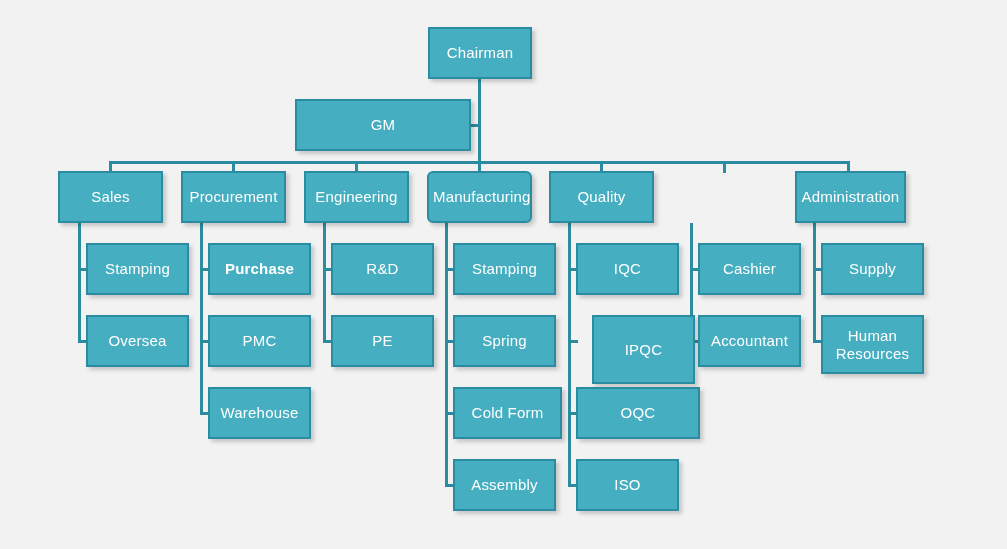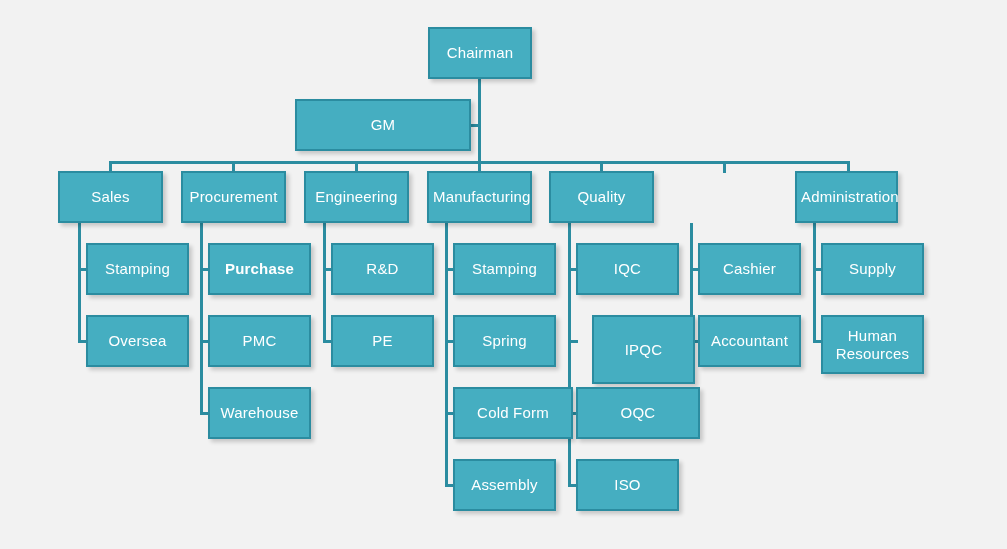--- a/index.html
+++ b/index.html
@@ -106,27 +106,27 @@
 
   <div class="node" style="left:58px; top:171px; width:105px; height:52px;">
     <span class="node-label">Sales</span>
   </div>
   <div class="node" style="left:181px; top:171px; width:105px; height:52px;">
     <span class="node-label">Procurement</span>
   </div>
   <div class="node" style="left:304px; top:171px; width:105px; height:52px;">
     <span class="node-label">Engineering</span>
   </div>
-  <div class="node" style="left:427px; top:171px; width:105px; height:52px;">
+  <div class="node" style="left:427px; top:171px; width:105px; height:52px;border-radius:6px;">
     <span class="node-label">Manufacturing</span>
   </div>
   <div class="node" style="left:549px; top:171px; width:105px; height:52px;">
     <span class="node-label">Quality</span>
   </div>
-  <div class="node" style="left:795px; top:171px; width:103px; height:52px;">
+  <div class="node" style="left:795px; top:171px; width:111px; height:52px;">
     <span class="node-label">Administration</span>
   </div>
 
   <div class="node" style="left:86px; top:243px; width:103px; height:52px;">
     <span class="node-label">Stamping</span>
   </div>
   <div class="node" style="left:86px; top:315px; width:103px; height:52px;">
     <span class="node-label">Oversea</span>
   </div>
 
@@ -146,21 +146,21 @@
   <div class="node" style="left:331px; top:315px; width:103px; height:52px;">
     <span class="node-label">PE</span>
   </div>
 
   <div class="node" style="left:453px; top:243px; width:103px; height:52px;">
     <span class="node-label">Stamping</span>
   </div>
   <div class="node" style="left:453px; top:315px; width:103px; height:52px;">
     <span class="node-label">Spring</span>
   </div>
-  <div class="node" style="left:453px; top:387px; width:120px; height:52px;">
+  <div class="node" style="left:453px; top:387px; width:109px; height:52px;">
     <span class="node-label">Cold Form</span>
   </div>
   <div class="node" style="left:453px; top:459px; width:103px; height:52px;">
     <span class="node-label">Assembly</span>
   </div>
 
   <div class="node" style="left:576px; top:243px; width:103px; height:52px;">
     <span class="node-label">IQC</span>
   </div>
   <div class="node" style="left:576px; top:315px; width:103px; height:69px;margin-left:16px;">

